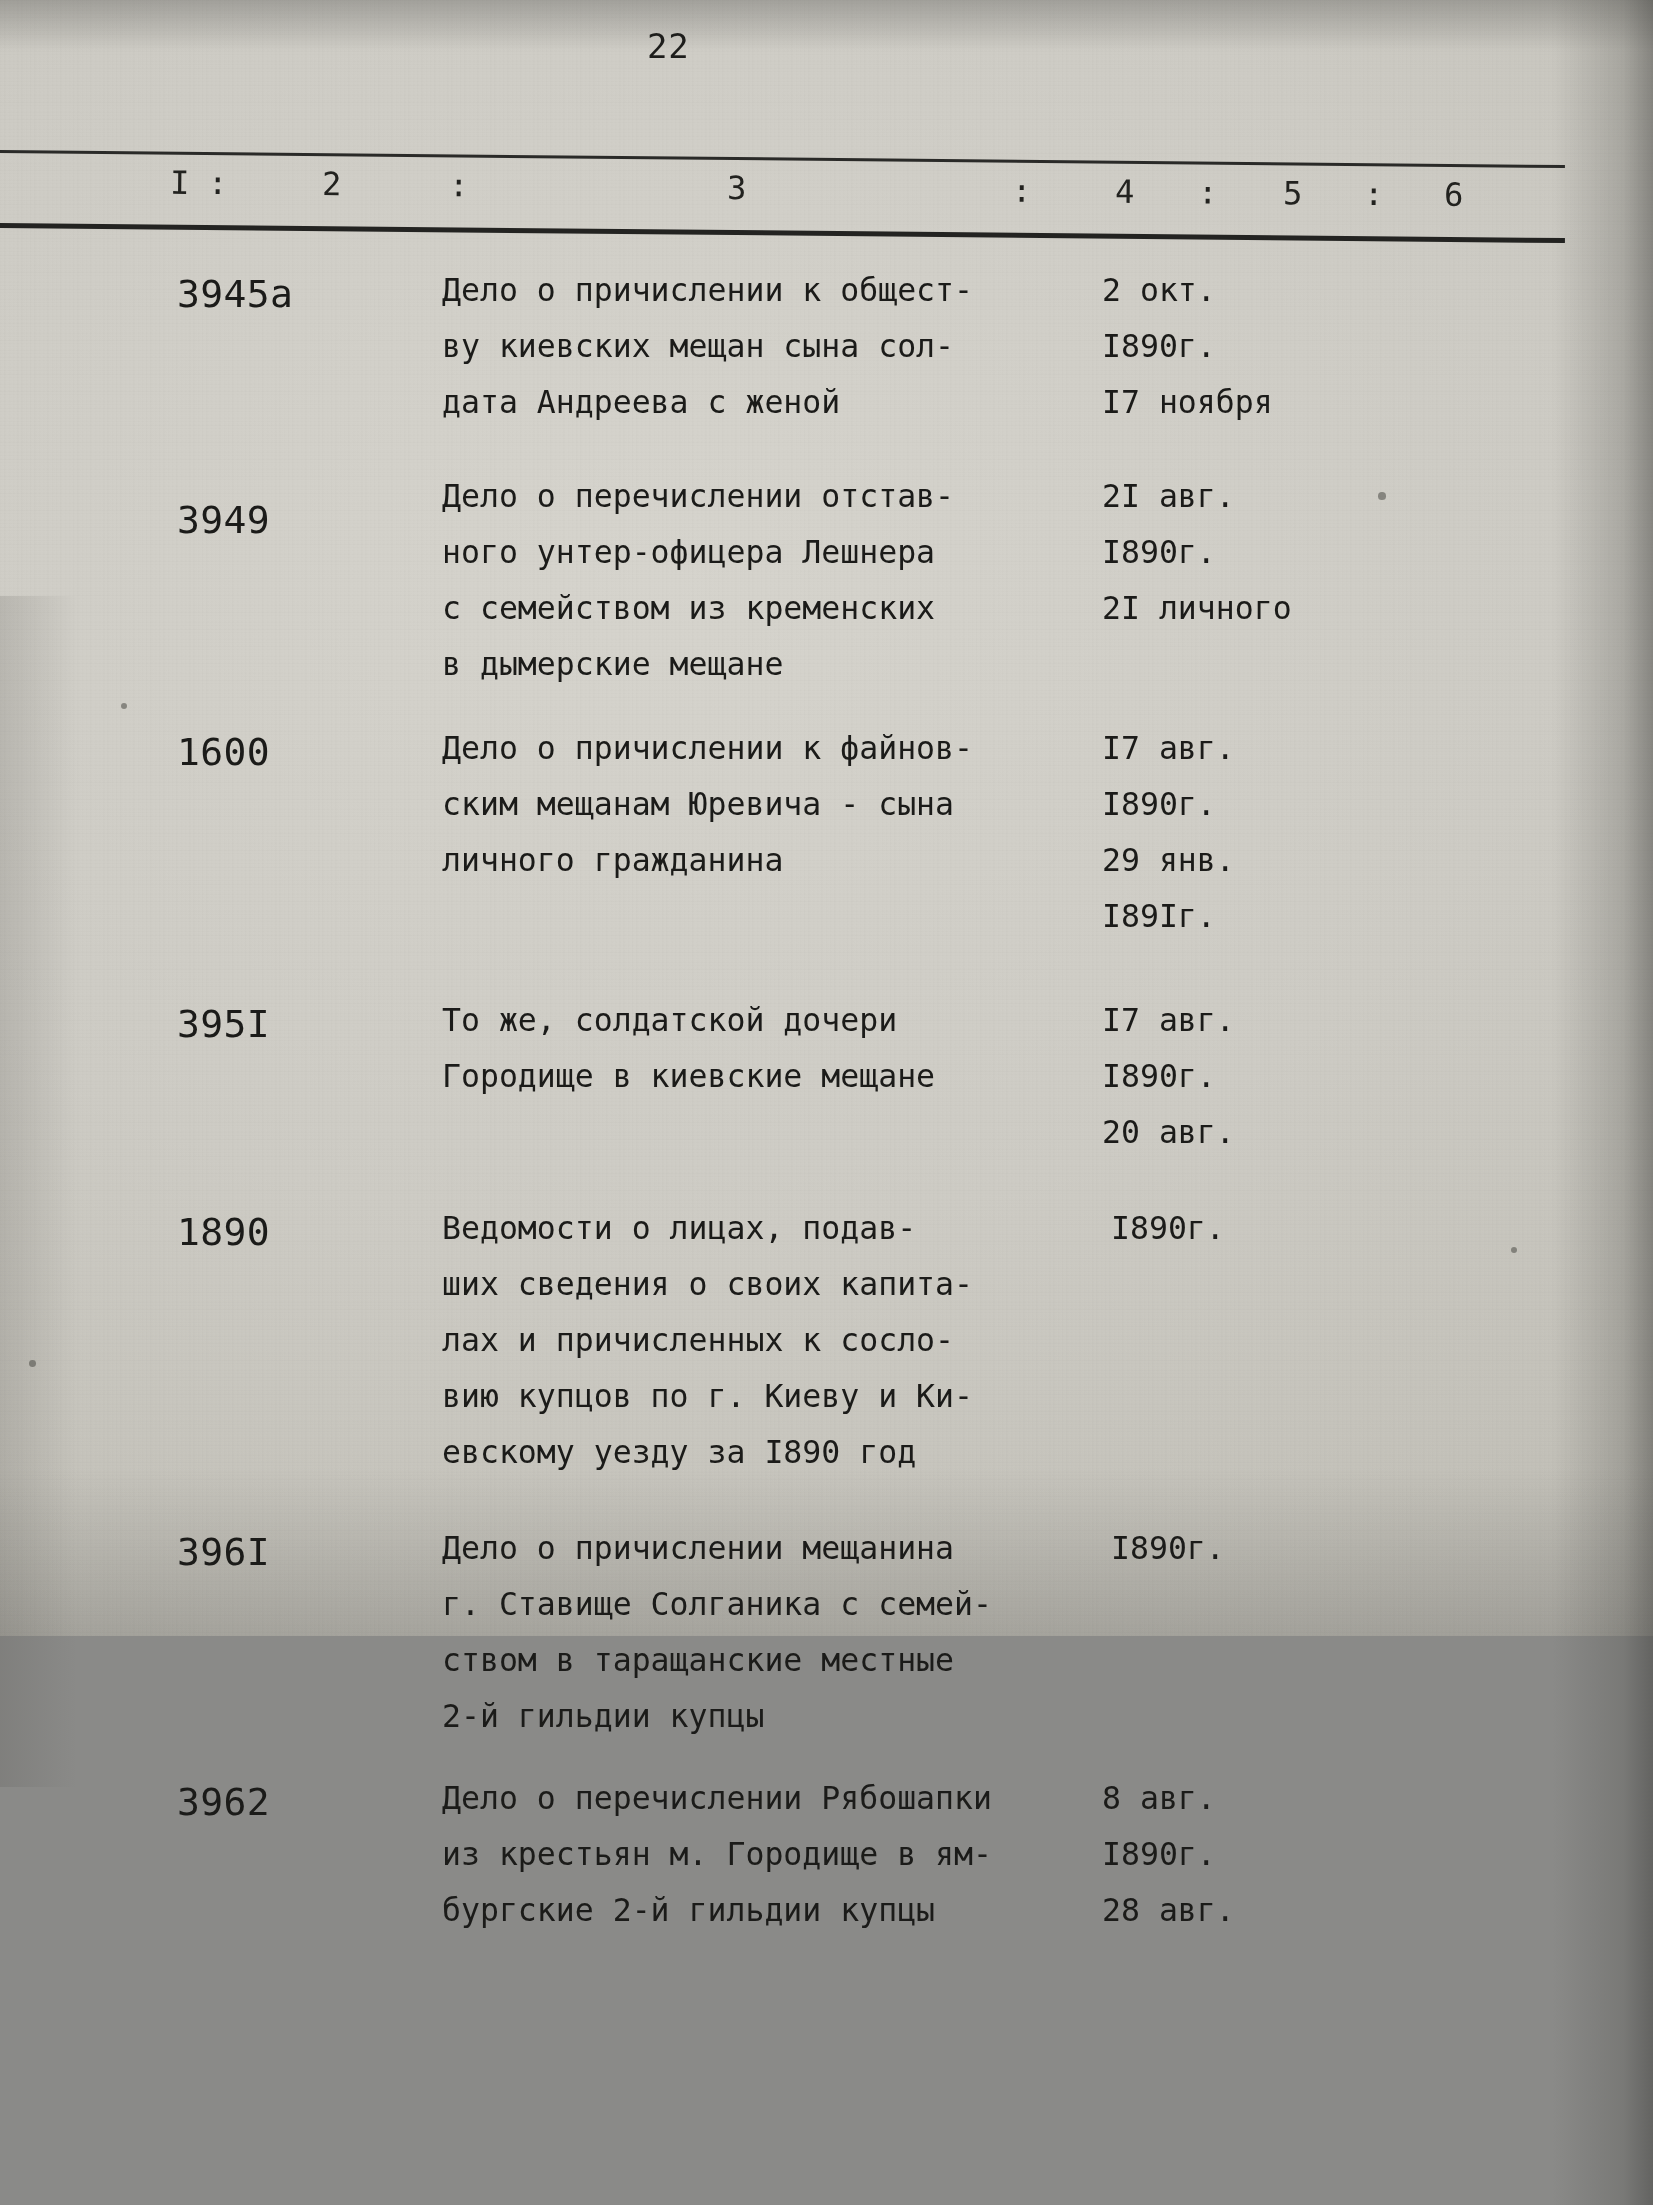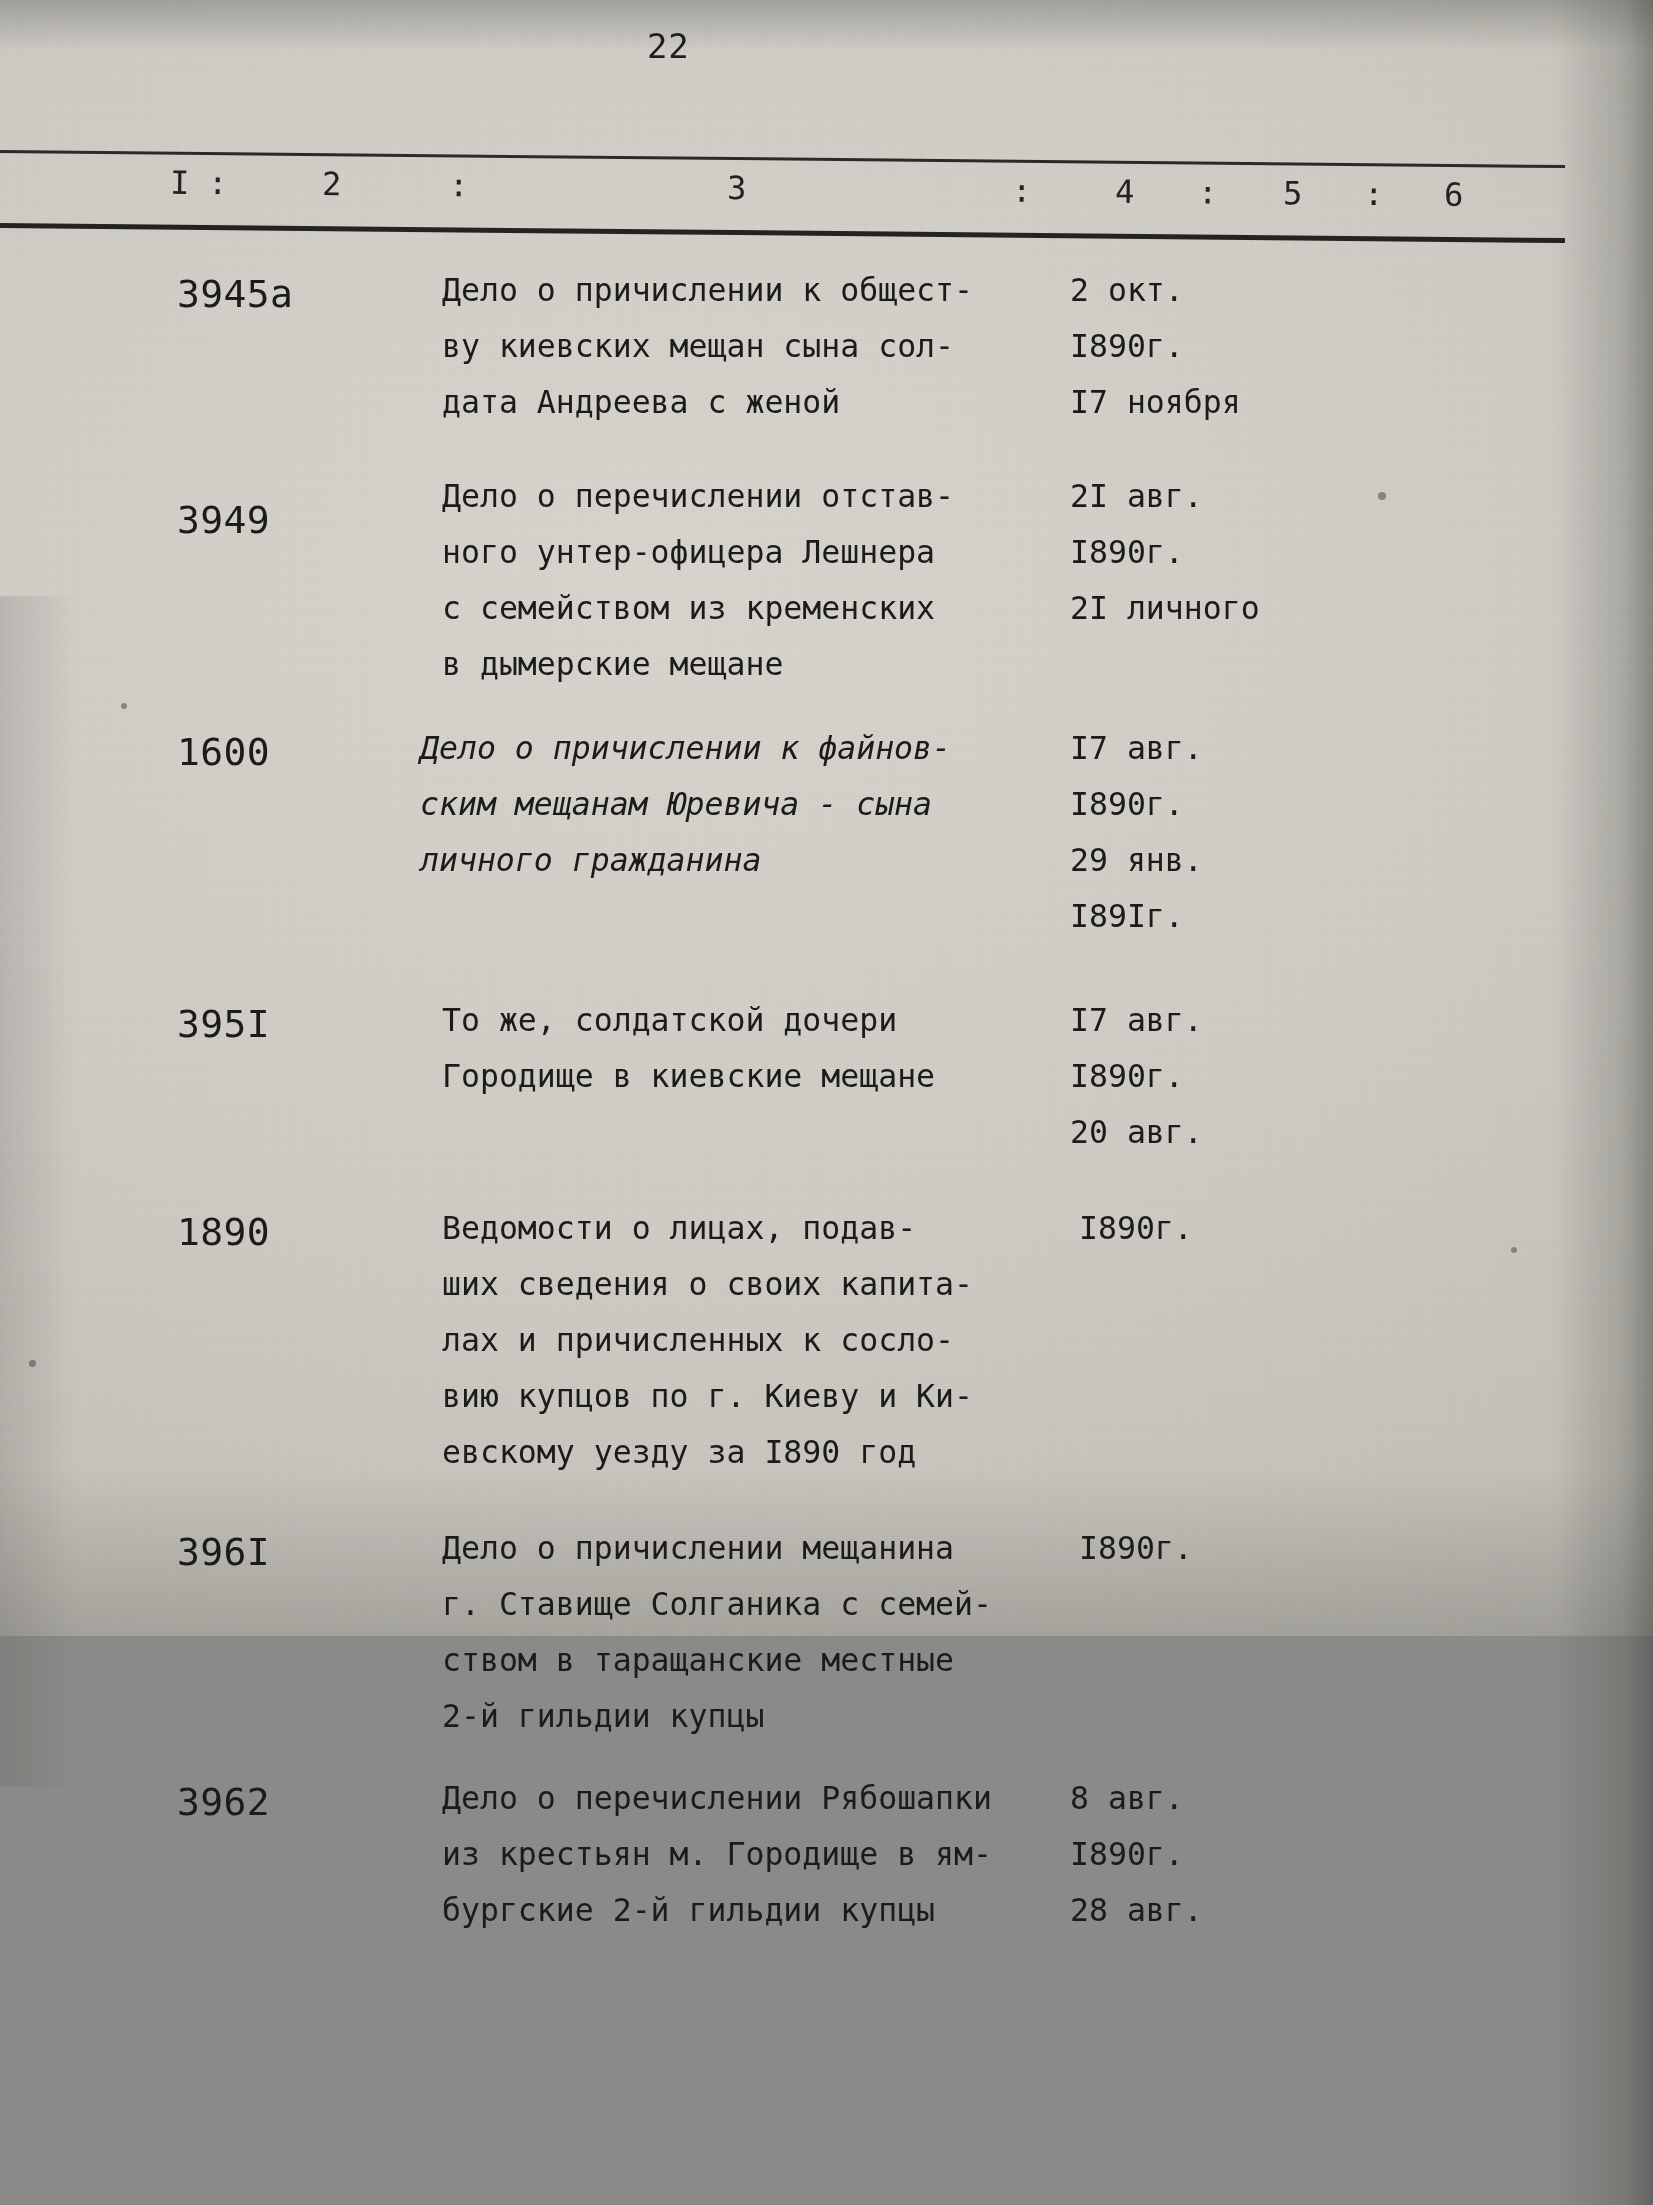--- a/index.html
+++ b/index.html
@@ -126,20 +126,21 @@
     line-height: 56px;
     white-space: pre;
     color: #1b1b19;
   }
   .date {
     position: absolute;
     font-size: 31.5px;
     line-height: 56px;
     white-space: pre;
     color: #1b1b19;
+    margin-left: 32px;
   }
   
   .speck {
     position: absolute;
     background: #4b4a46;
     border-radius: 50%;
     opacity: .55;
     pointer-events: none;
   }
 </style>
@@ -187,21 +188,21 @@
         <div class="desc" style="left: 442px; top: -10.2px;">Дело о перечислении отстав-
 ного унтер-офицера Лешнера
 с семейством из кременских
 в дымерские мещане</div>
         <div class="date" style="left: 1070px; top: -10.2px;">2I авг.
 I890г.
 2I личного</div>
       </div>
       <div class="entry" style="left: 0px; top: 730px; width: 1565px;">
         <div class="num" style="left: 177px; top: 0px;">1600</div>
-        <div class="desc" style="left: 420px; top: -10.2px; font-style: italic;">Дело о причислении к файнов-
+        <div class="desc" style="left: 442px; top: -10.2px;">Дело о причислении к файнов-
 ским мещанам Юревича - сына
 личного гражданина</div>
         <div class="date" style="left: 1070px; top: -10.2px;">I7 авг.
 I890г.
 29 янв.
 I89Iг.</div>
       </div>
       <div class="entry" style="left: 0px; top: 1002px; width: 1565px;">
         <div class="num" style="left: 177px; top: 0px;">395I</div>
         <div class="desc" style="left: 442px; top: -10.2px;">То же, солдатской дочери

